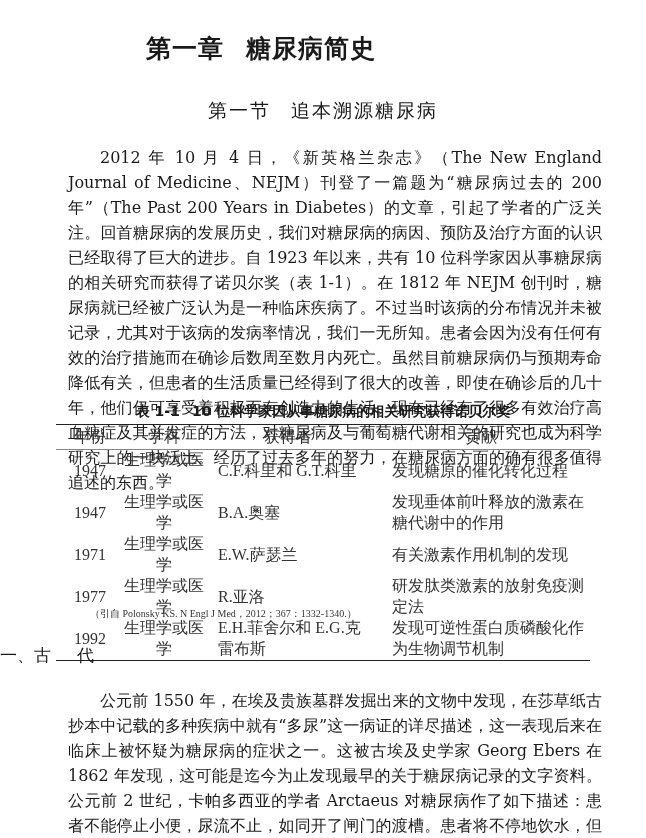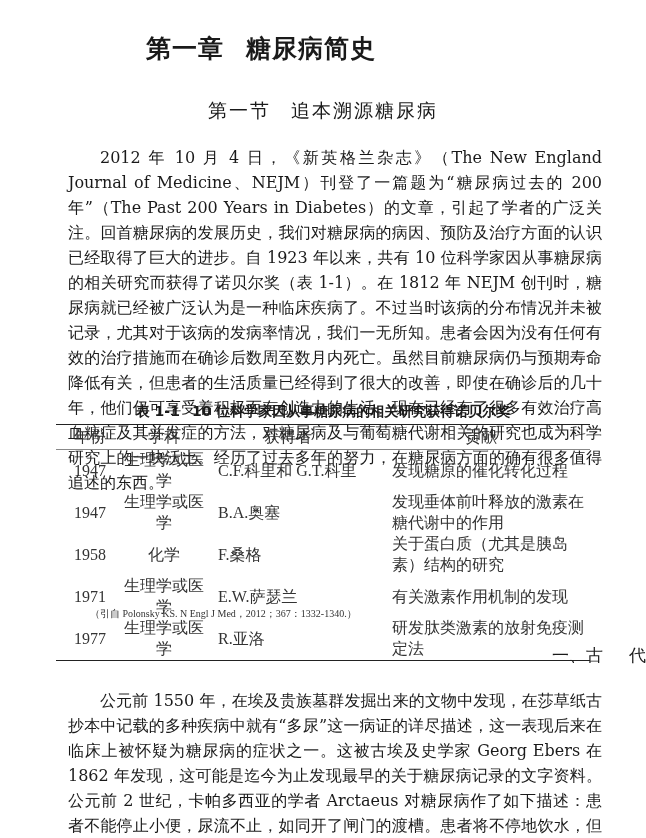--- a/index.html
+++ b/index.html
@@ -25,21 +25,21 @@
     table.nobel th { font-weight: normal; height: 24px; padding: 0; }
     table.nobel td { height: 24.5px; padding: 0; }
     .c-year { width: 68px; text-align: center; }
     .c-field { width: 80px; text-align: center; }
     .c-winner { width: 154px; text-align: left; padding-left: 14px !important; }
     th.c-winner { text-align: center; padding-left: 0 !important; }
     .c-contrib { text-align: left; padding-left: 20px !important; font-family: Liberation Mono, monospace; }
     th.c-contrib { text-align: center; padding-left: 0 !important; }
     .citation { position: absolute; top: 607px; left: 62px; font-size: 10px; color: #333;
                 font-family: "Liberation Serif", serif; margin-left: 28px; }
-    .subsection-title { position: absolute; top: 644px; left: 0; width: 646px; text-align: right;
+    .subsection-title { position: absolute; top: 644px; left: 0; width: 646px; text-align: left;
                         font-size: 17px; font-family: "DejaVu Sans", "Liberation Sans", sans-serif; }
     .subsection-title .gap { display: inline-block; width: 26px; }
   </style>
 </head>
 <body>
 
 <div class="chapter-title">
   <span>第一章</span><span class="gap"></span><span>糖尿病简史</span>
 </div>
 
@@ -69,36 +69,36 @@
       <td class="c-winner">C.F.科里和 G.T.科里</td>
       <td class="c-contrib">发现糖原的催化转化过程</td>
     </tr>
     <tr>
       <td class="c-year">1947</td>
       <td class="c-field">生理学或医学</td>
       <td class="c-winner">B.A.奥塞</td>
       <td class="c-contrib">发现垂体前叶释放的激素在糖代谢中的作用</td>
     </tr>
     <tr>
-      <td class="c-year">1958</td>
-      <td class="c-field">化学</td>
-      <td class="c-winner">F.桑格</td>
-      <td class="c-contrib">关于蛋白质（尤其是胰岛素）结构的研究</td>
-    </tr>
-    <tr>
       <td class="c-year">1971</td>
       <td class="c-field">生理学或医学</td>
       <td class="c-winner">E.W.萨瑟兰</td>
       <td class="c-contrib">有关激素作用机制的发现</td>
     </tr>
     <tr>
       <td class="c-year">1977</td>
       <td class="c-field">生理学或医学</td>
       <td class="c-winner">R.亚洛</td>
       <td class="c-contrib">研发肽类激素的放射免疫测定法</td>
+    </tr>
+    <tr>
+      <td class="c-year">1992</td>
+      <td class="c-field">生理学或医学</td>
+      <td class="c-winner">E.H.菲舍尔和 E.G.克雷布斯</td>
+      <td class="c-contrib">发现可逆性蛋白质磷酸化作为生物调节机制</td>
     </tr>
   </tbody>
 </table>
 
 <div class="citation">（引自 Polonsky KS. N Engl J Med，2012；367：1332-1340.）</div>
 
 <div class="subsection-title">
   <span>一、古</span><span class="gap"></span><span>代</span>
 </div>
 

